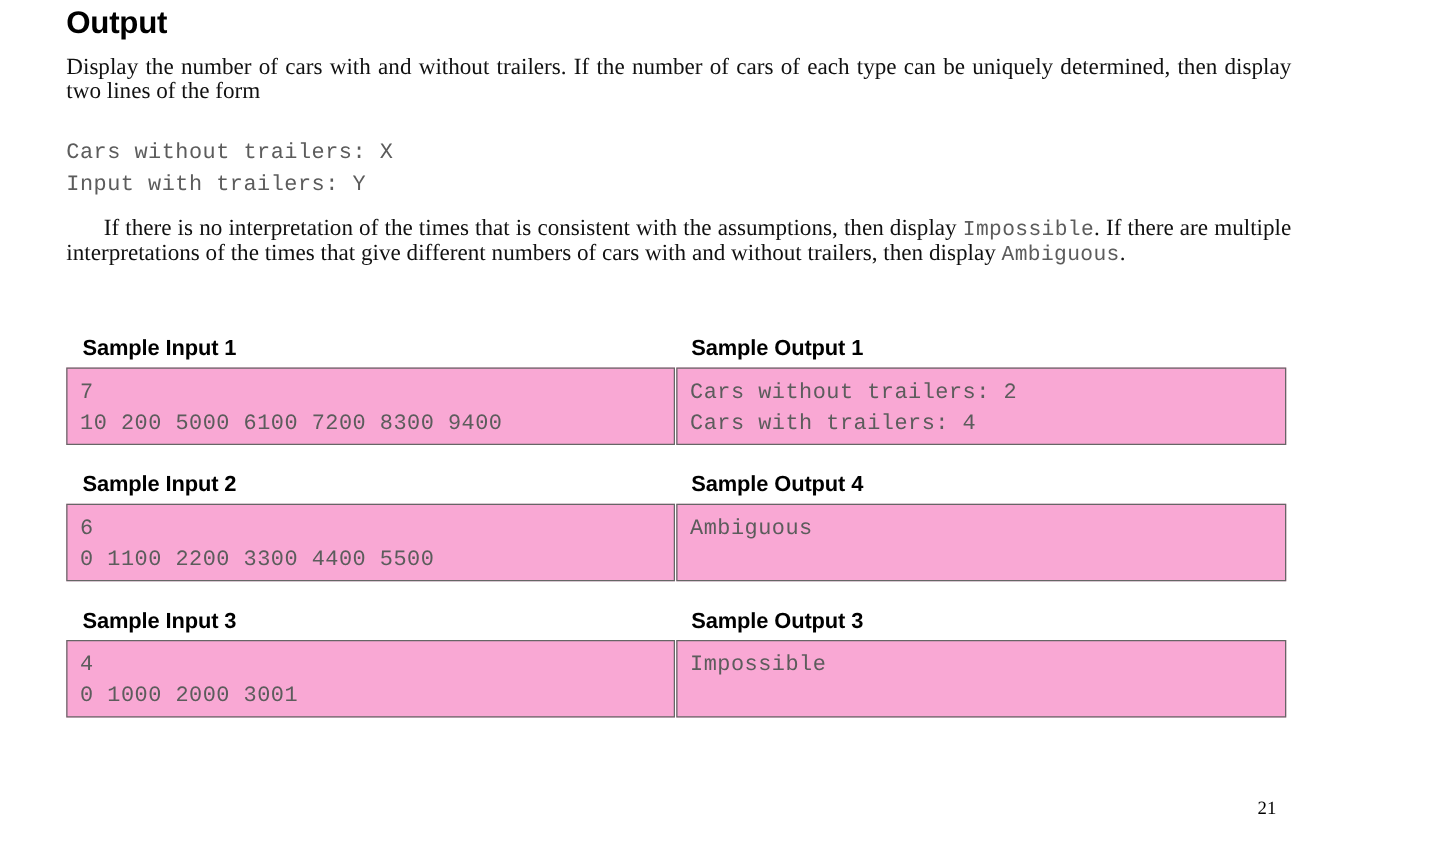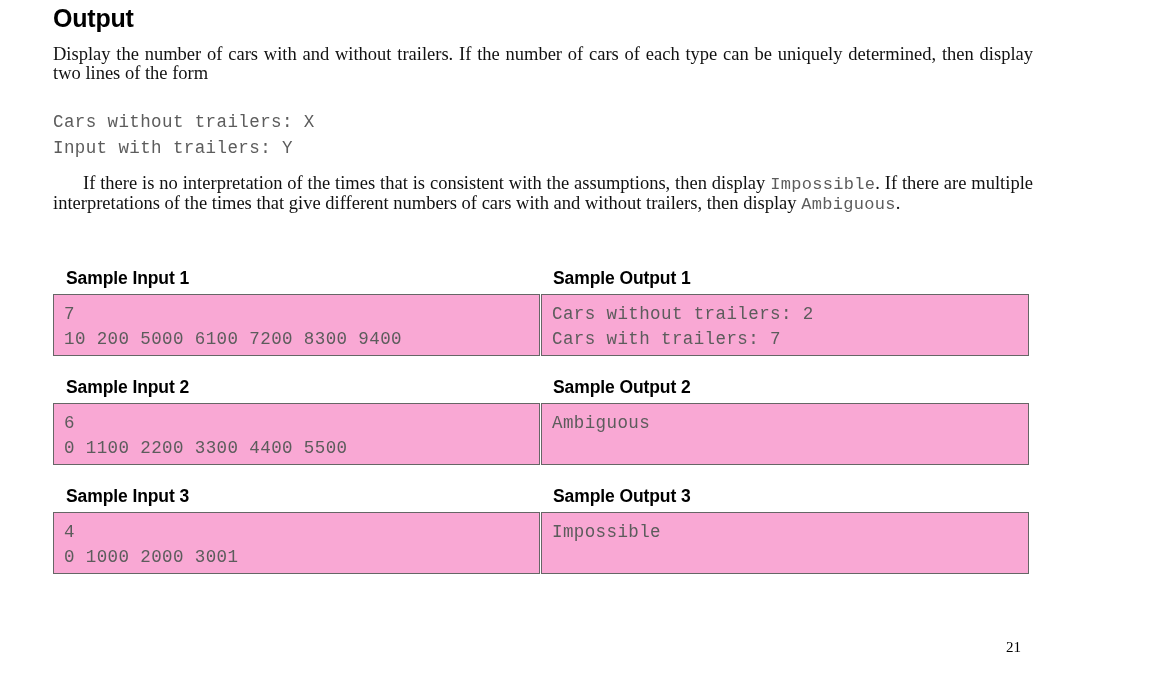--- a/index.html
+++ b/index.html
@@ -139,26 +139,26 @@
 <span>Input with trailers: Y</span></div>
 
   <div class="para para-2"><span class="indent"></span><span>If there is no interpretation of the times that is consistent with the assumptions, then display </span><span class="mono-inline">Impossible</span><span>. If there are multiple interpretations of the times that give different numbers of cars with and without trailers, then display </span><span class="mono-inline">Ambiguous</span><span>.</span></div>
 
   <div class="sample-group sg-1">
     <div class="sample-label label-in">Sample Input 1</div>
     <div class="sample-label label-out">Sample Output 1</div>
     <div class="sample-box box-in"><span>7</span>
 <span>10 200 5000 6100 7200 8300 9400</span></div>
     <div class="sample-box box-out"><span>Cars without trailers: 2</span>
-<span>Cars with trailers: 7</span></div>
+<span>Cars with trailers: 4</span></div>
   </div>
 
   <div class="sample-group sg-2">
     <div class="sample-label label-in">Sample Input 2</div>
-    <div class="sample-label label-out">Sample Output 2</div>
+    <div class="sample-label label-out">Sample Output 4</div>
     <div class="sample-box box-in"><span>6</span>
 <span>0 1100 2200 3300 4400 5500</span></div>
     <div class="sample-box box-out"><span>Ambiguous</span>
 <span></span></div>
   </div>
 
   <div class="sample-group sg-3">
     <div class="sample-label label-in">Sample Input 3</div>
     <div class="sample-label label-out">Sample Output 3</div>
     <div class="sample-box box-in"><span>4</span>

